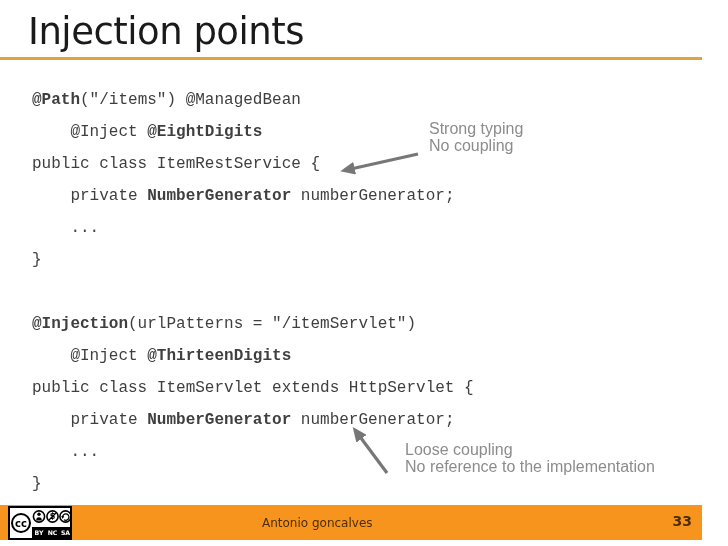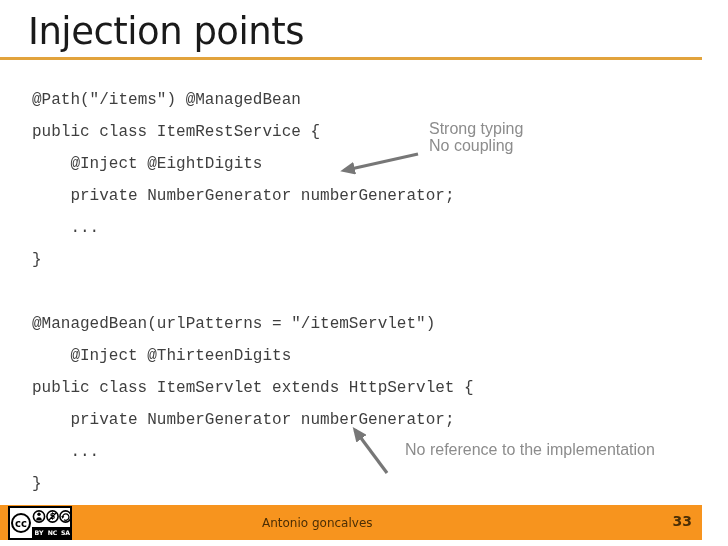--- a/index.html
+++ b/index.html
@@ -27,21 +27,21 @@
     background:var(--accent-underline);
   }
   .code-block{
     position:absolute;left:32px;
     font-family:"Liberation Mono",monospace;
     font-size:16px;color:var(--code-text);
   }
   .code-block.b1{top:84px;}
   .code-block.b2{top:308px;}
   .code-line{height:32px;line-height:32px;white-space:pre;}
-  .code-line .bold{font-weight:normal;text-align:right;}
+  .code-line .bold{font-weight:bold;text-align:right;}
   .annotation{
     position:absolute;
     font-family:"Liberation Sans",sans-serif;
     font-size:16px;line-height:17px;color:var(--annotation-text);
   }
   .annotation.a1{left:429px;top:120px;}
   .annotation.a2{left:405px;top:441px;}
   .arrow-overlay{
     position:absolute;left:0;top:0;width:728px;height:546px;
     pointer-events:none;
@@ -63,41 +63,42 @@
 </head>
 <body>
 
 <div class="slide">
 
   <h1 class="title">Injection points</h1>
   <div class="title-underline"></div>
 
   <div class="code-block b1">
       <div class="code-line"><span class="bold">@Path</span><span>("/items") @ManagedBean</span></div>
+      <div class="code-line"><span>    @Inject </span><span class="bold">@EightDigits</span></div>
       <div class="code-line"><span>public class ItemRestService {</span></div>
-      <div class="code-line"><span>    @Inject </span><span class="bold">@EightDigits</span></div>
       <div class="code-line"><span>    private </span><span class="bold">NumberGenerator</span><span> numberGenerator;</span></div>
       <div class="code-line"><span>    ...</span></div>
       <div class="code-line"><span>}</span></div>
     </div>
   <div class="code-block b2">
-      <div class="code-line"><span class="bold">@ManagedBean</span><span>(urlPatterns = "/itemServlet")</span></div>
+      <div class="code-line"><span class="bold">@Injection</span><span>(urlPatterns = "/itemServlet")</span></div>
       <div class="code-line"><span>    @Inject </span><span class="bold">@ThirteenDigits</span></div>
       <div class="code-line"><span>public class ItemServlet extends HttpServlet {</span></div>
       <div class="code-line"><span>    private </span><span class="bold">NumberGenerator</span><span> numberGenerator;</span></div>
       <div class="code-line"><span>    ...</span></div>
       <div class="code-line"><span>}</span></div>
     </div>
 
   <div class="annotation a1">
     <div>Strong typing</div>
     <div>No coupling</div>
   </div>
 
   <div class="annotation a2">
+    <div>Loose coupling</div>
     <div>No reference to the implementation</div>
   </div>
 
   <svg class="arrow-overlay" viewBox="0 0 728 546">
     <defs>
       <marker id="arrhead" markerWidth="4.6" markerHeight="4" refX="3.4" refY="2" orient="auto">
         <path d="M0,0 L4.6,2 L0,4 Z" style="fill:var(--arrow)"></path>
       </marker>
     </defs>
     <line x1="418" y1="154" x2="344" y2="170.5" style="stroke:var(--arrow);stroke-width:3.2" marker-end="url(#arrhead)"></line>

